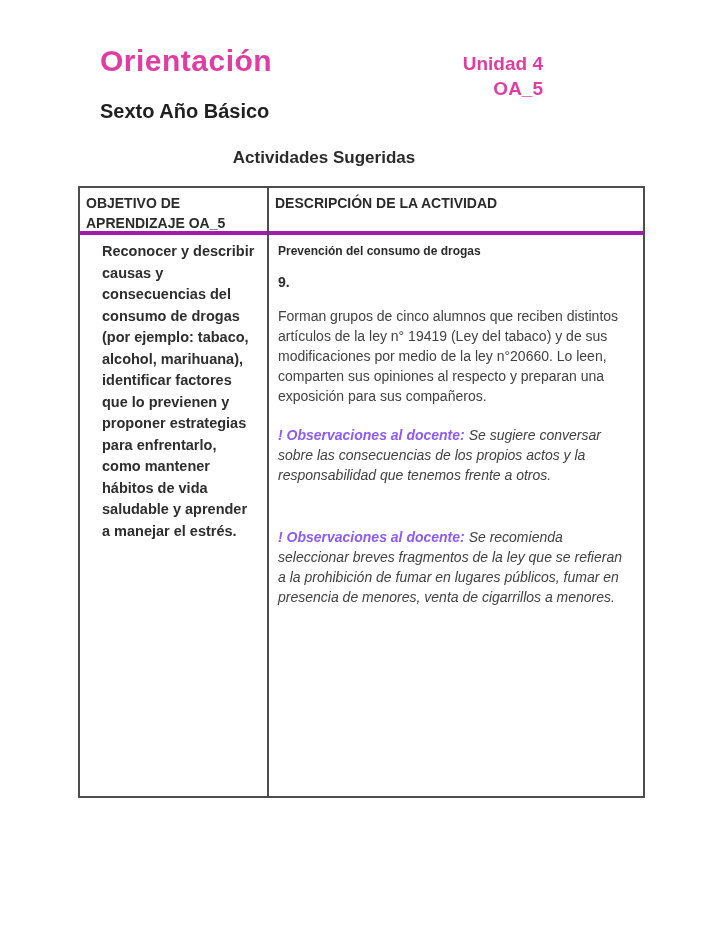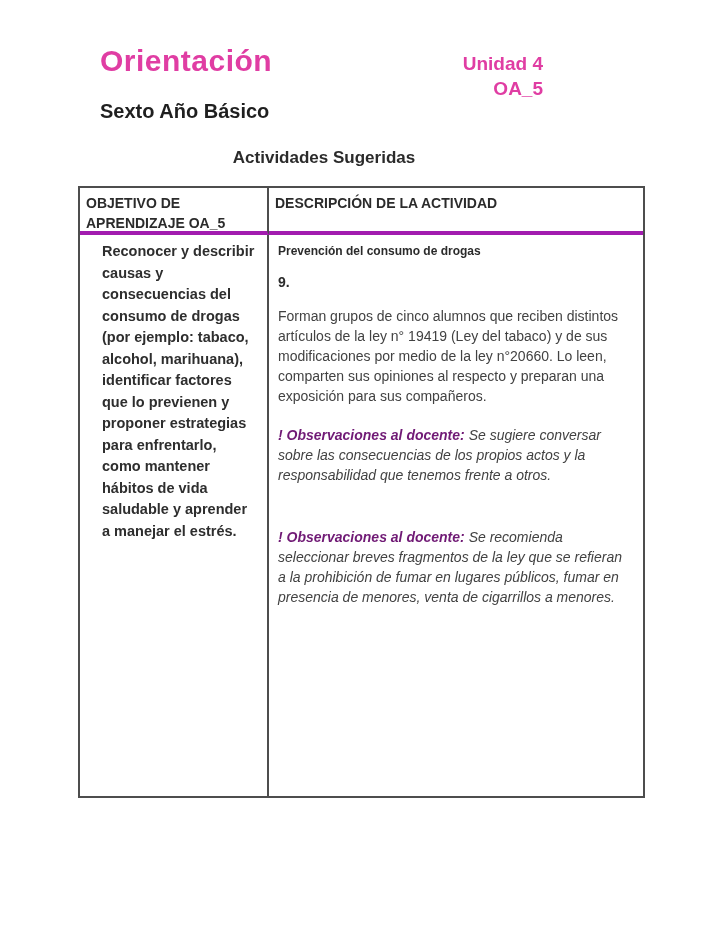--- a/index.html
+++ b/index.html
@@ -107,21 +107,21 @@
   .activity-paragraph {
     margin-top: 14px;
     color: #424242;
   }
   .observation {
     font-style: italic;
     color: #424242;
   }
   .observation.first { margin-top: 19px; }
   .observation.second { margin-top: 42px; }
-  .obs-label { font-weight: bold; font-style: italic; color: #701a75; text-align: center; }
+  .obs-label { font-weight: bold; font-style: italic; color: #8b5cf6; text-align: center; }
 </style>
 </head>
 <body>
 
 <div class="page">
 
   <div class="doc-header">
     <div class="header-left">
       <div class="subject">Orientación</div>
       <div class="grade">Sexto Año Básico</div>

